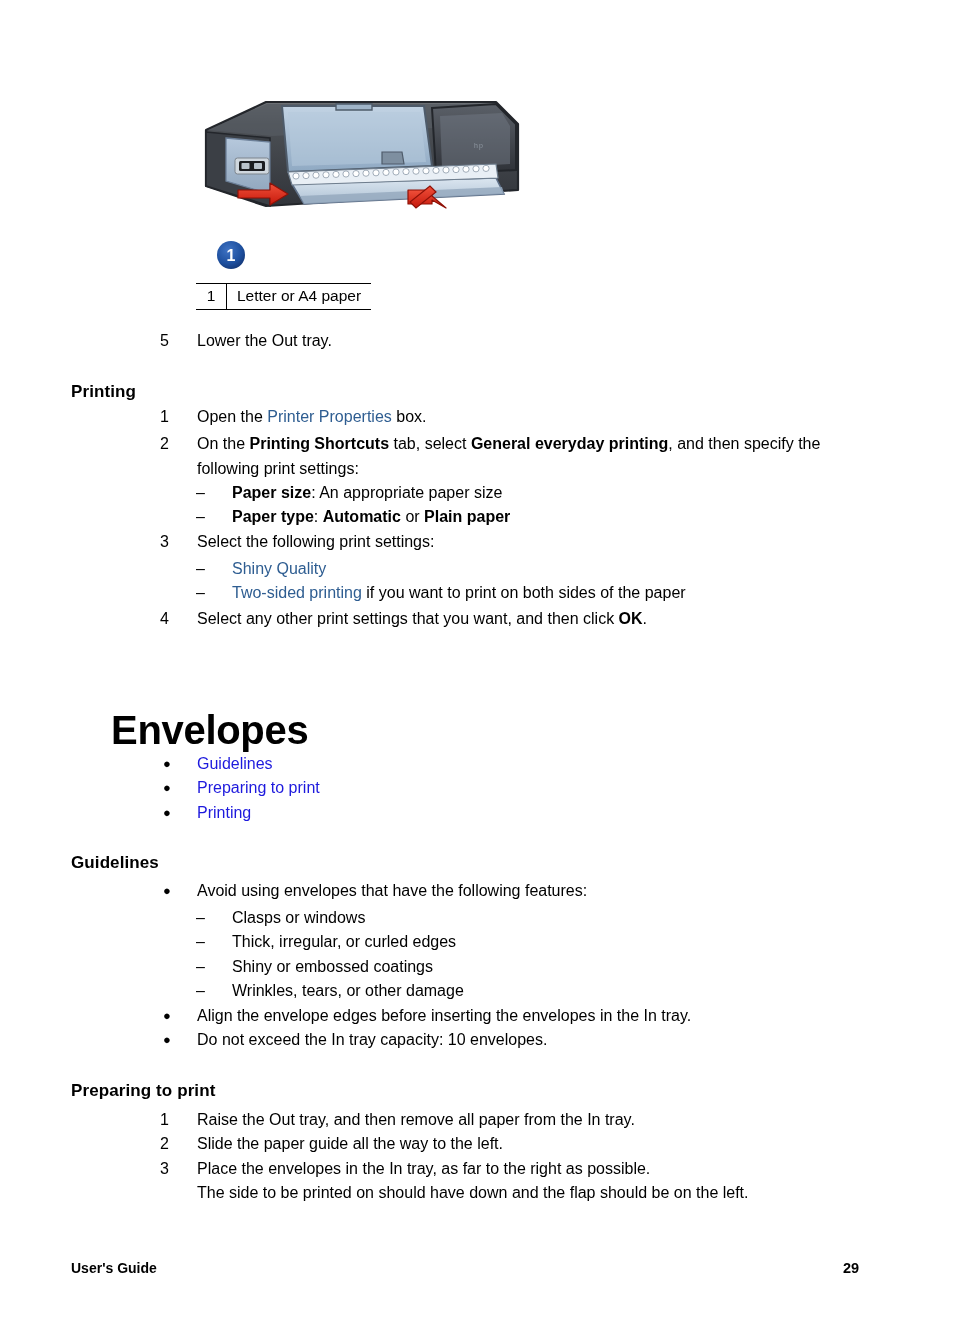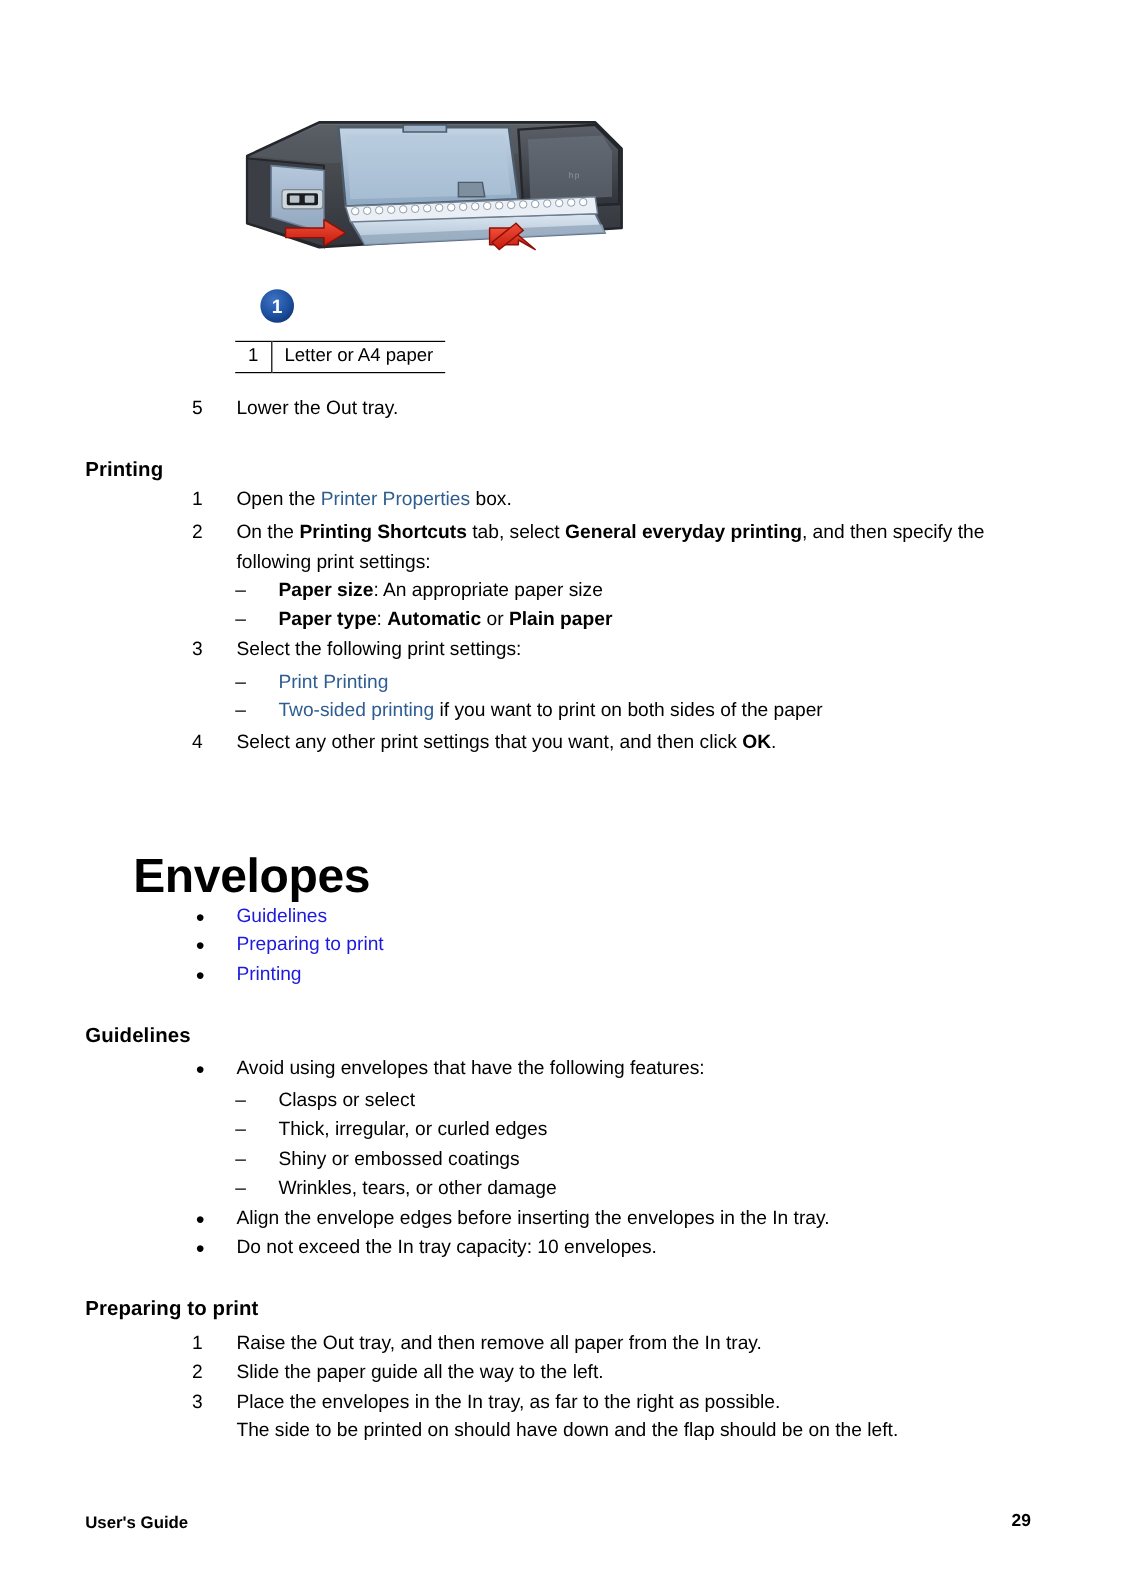--- a/index.html
+++ b/index.html
@@ -312,21 +312,21 @@
     <span class="dash-body"><b>Paper type</b><span>: </span><b>Automatic</b><span> or </span><b>Plain paper</b></span>
   </div>
 
   <div class="num-row" style="top:530px;">
     <span class="num">3</span>
     <span class="num-body">Select the following print settings:</span>
   </div>
 
   <div class="dash-row" style="top:557px;">
     <span class="dash">–</span>
-    <span class="dash-body"><span class="link-dark">Print Printing</span><span></span></span>
+    <span class="dash-body"><span class="link-dark">Shiny Quality</span><span></span></span>
   </div>
 
   <div class="dash-row" style="top:581px;">
     <span class="dash">–</span>
     <span class="dash-body"><span class="link-dark">Two-sided printing</span><span> if you want to print on both sides of the paper</span></span>
   </div>
 
   <div class="num-row" style="top:607px;">
     <span class="num">4</span>
     <span class="num-body"><span>Select any other print settings that you want, and then click </span><b>OK</b><span>.</span></span>
@@ -350,21 +350,21 @@
 
   <div class="h2" style="top:853px;">Guidelines</div>
 
   <div class="bullet-row" style="top:879px;">
     <span class="bullet">●</span>
     <span class="bullet-body">Avoid using envelopes that have the following features:</span>
   </div>
 
   <div class="dash-row" style="top:906px;">
     <span class="dash">–</span>
-    <span class="dash-body">Clasps or select</span>
+    <span class="dash-body">Clasps or windows</span>
   </div>
   <div class="dash-row" style="top:930px;">
     <span class="dash">–</span>
     <span class="dash-body">Thick, irregular, or curled edges</span>
   </div>
   <div class="dash-row" style="top:955px;">
     <span class="dash">–</span>
     <span class="dash-body">Shiny or embossed coatings</span>
   </div>
   <div class="dash-row" style="top:979px;">

